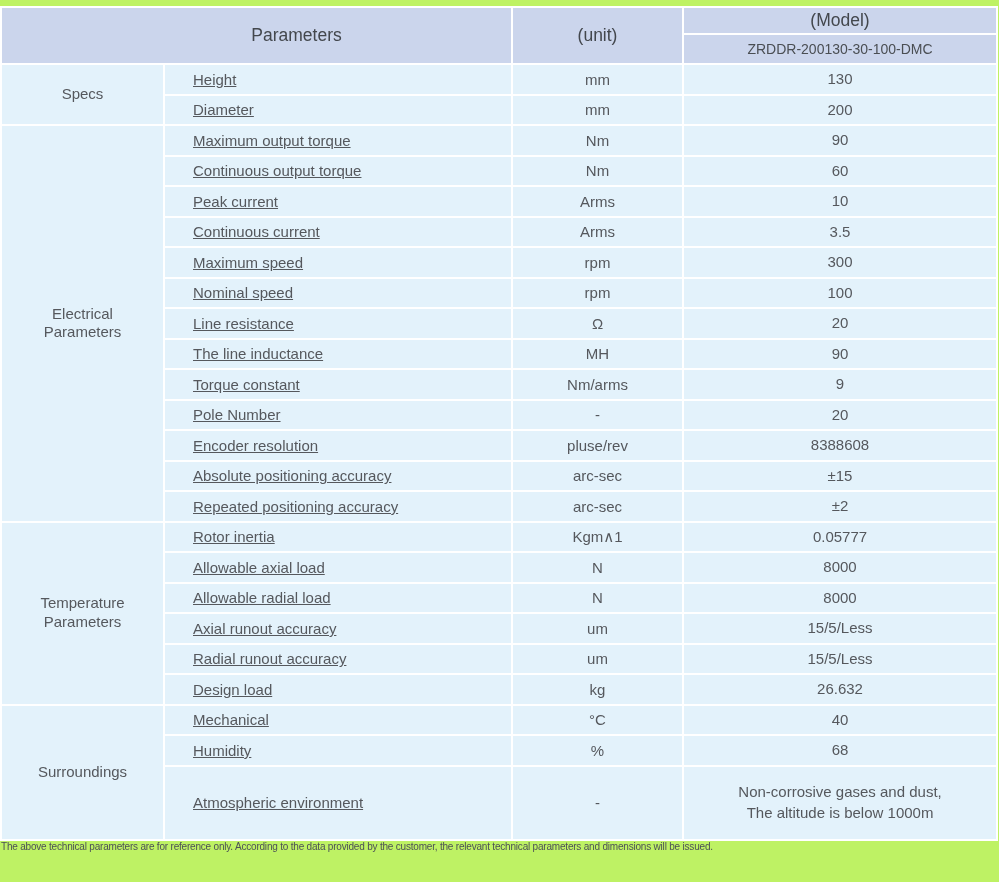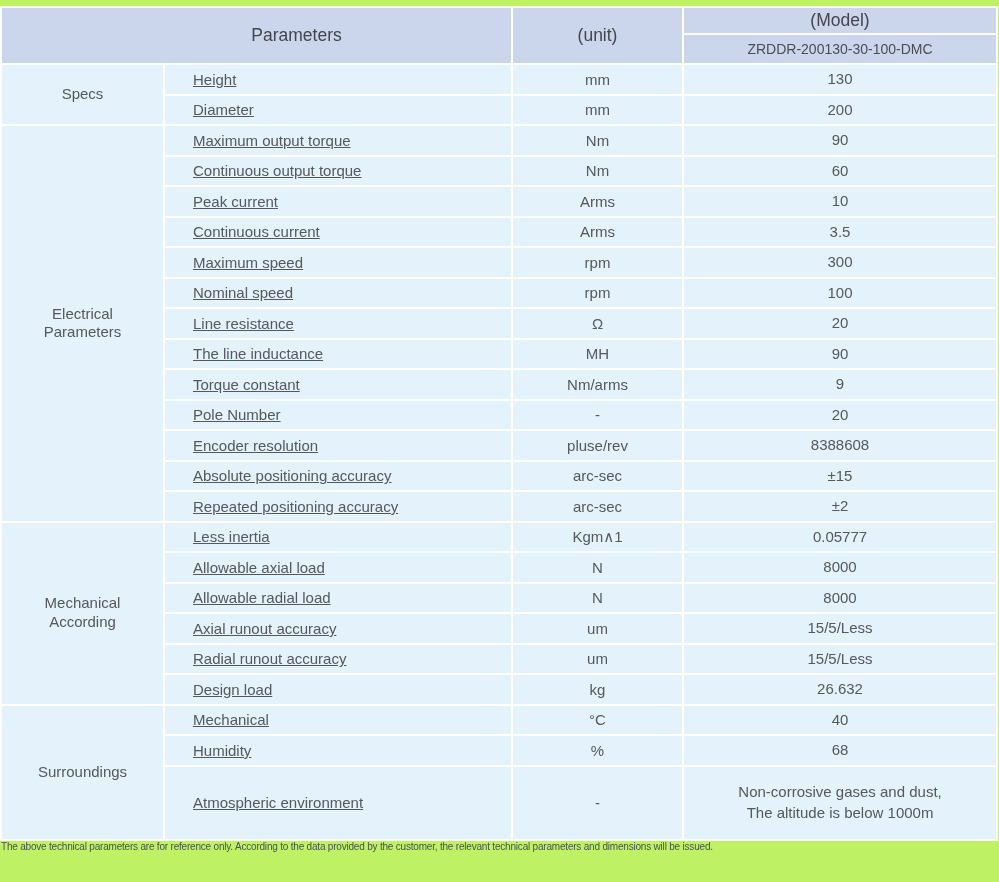--- a/index.html
+++ b/index.html
@@ -171,22 +171,22 @@
           <td class="pname">Absolute positioning accuracy</td>
           <td class="unit">arc-sec</td>
           <td class="val">±15</td>
         </tr>
         <tr>
           <td class="pname">Repeated positioning accuracy</td>
           <td class="unit">arc-sec</td>
           <td class="val">±2</td>
         </tr>
         <tr>
-          <td class="cat" rowspan="6">Mechanical According</td>
-          <td class="pname">Less inertia</td>
+          <td class="cat" rowspan="6">Temperature Parameters</td>
+          <td class="pname">Rotor inertia</td>
           <td class="unit">Kgm∧1</td>
           <td class="val">0.05777</td>
         </tr>
         <tr>
           <td class="pname">Allowable axial load</td>
           <td class="unit">N</td>
           <td class="val">8000</td>
         </tr>
         <tr>
           <td class="pname">Allowable radial load</td>

